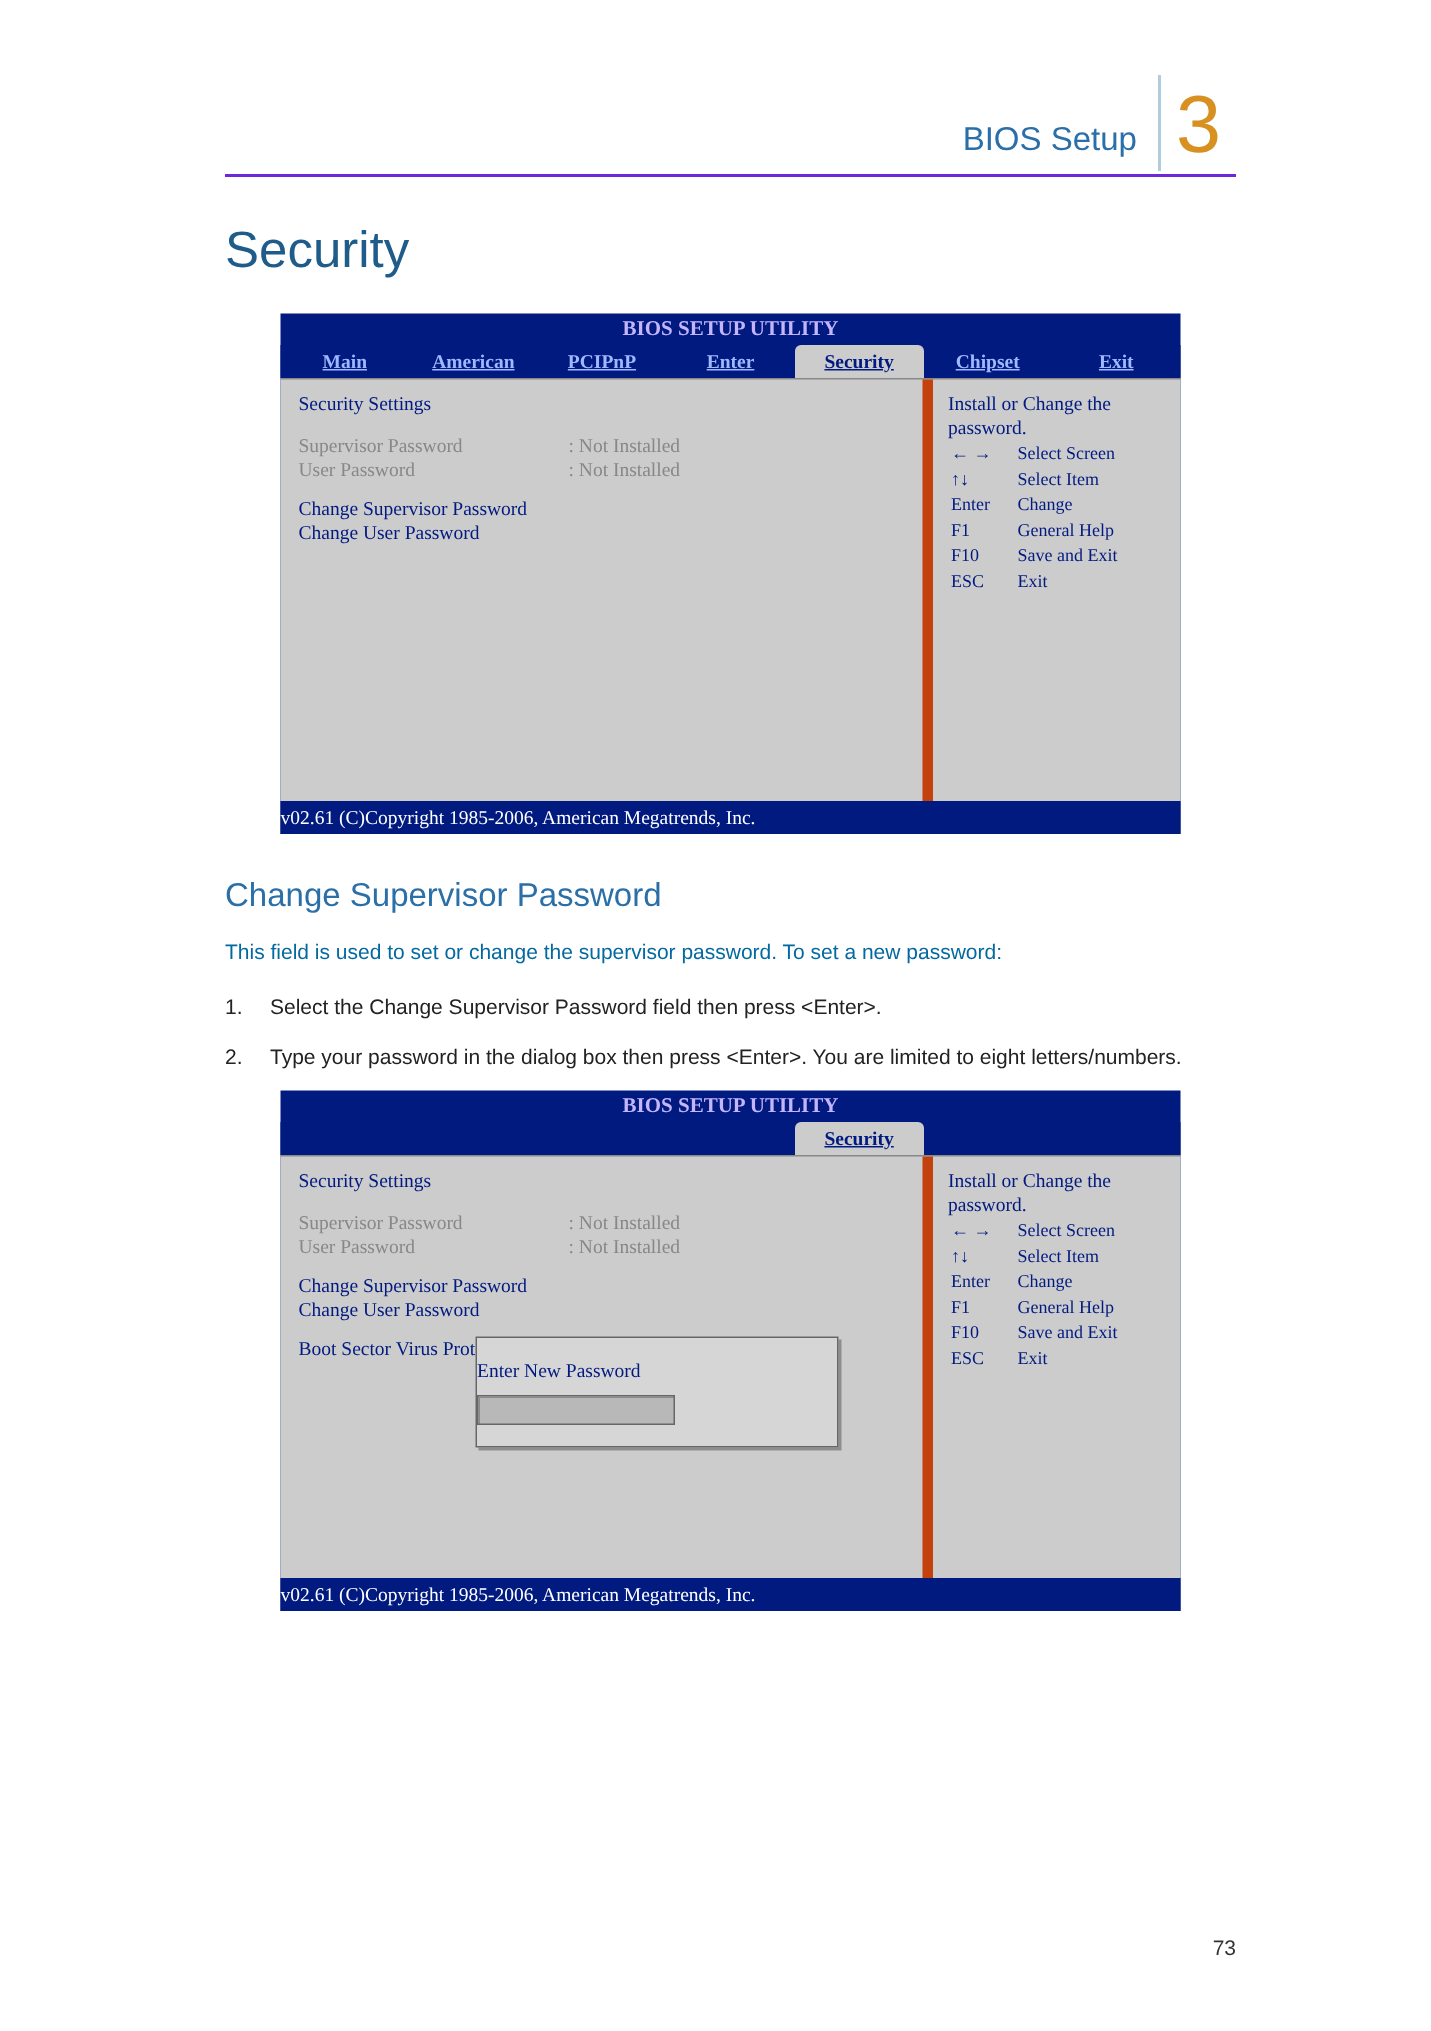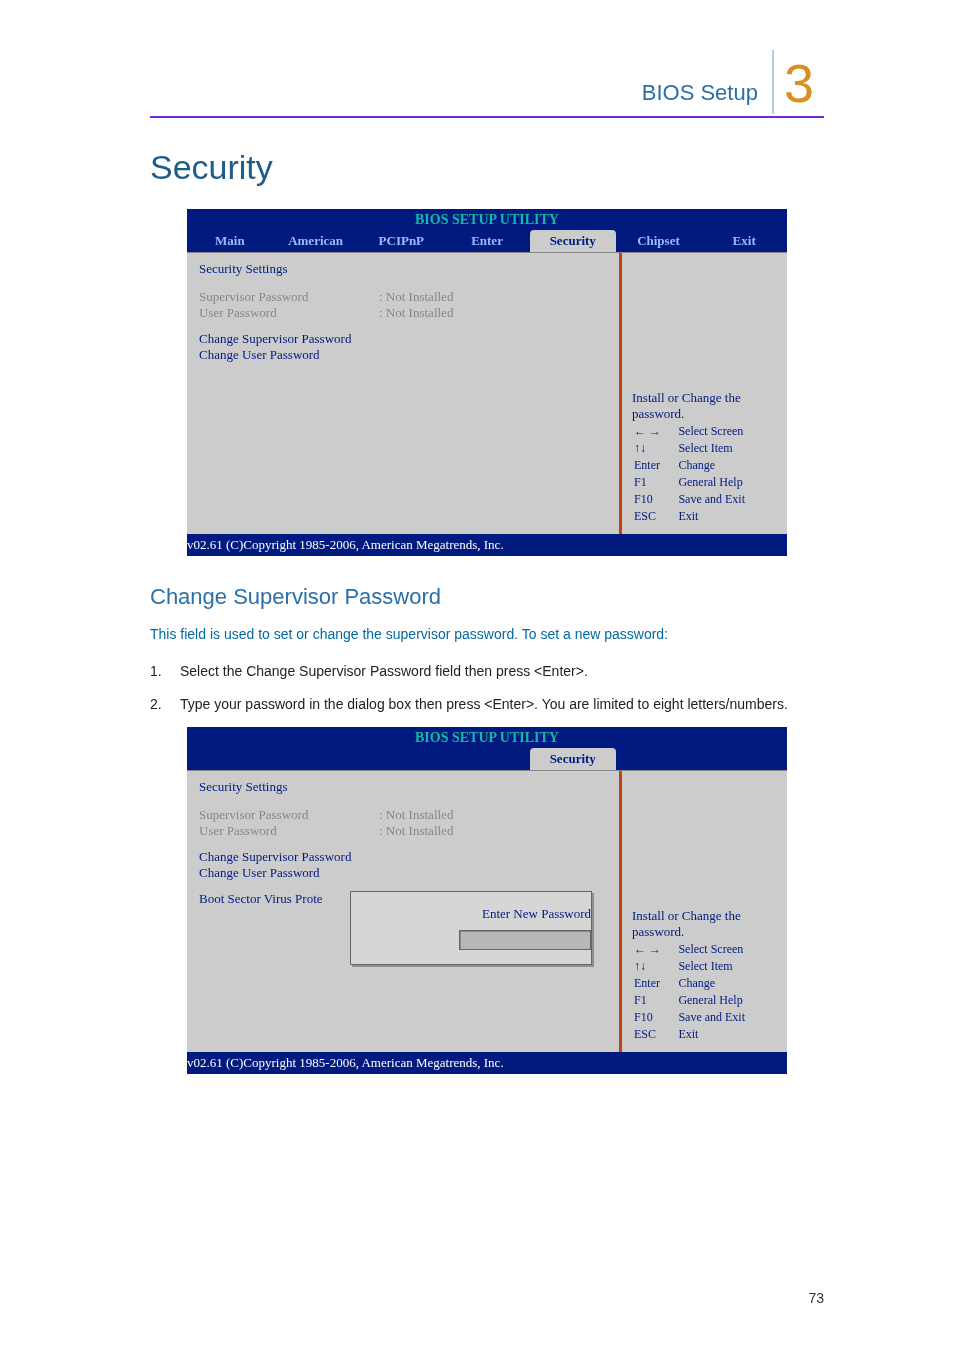--- a/index.html
+++ b/index.html
@@ -85,64 +85,65 @@
   }
   .bios-box {
     width: 600px;
     margin: 0 auto 6px auto;
     background: #001a80;
     font-family: "Times New Roman", serif;
     font-size: 13px;
     color: #b8b8d0;
   }
   .bios-title {
-    color: #14b8a6;
+    color: #c4b5fd;
     text-align: center;
     font-weight: bold;
     padding: 3px 0 2px 0;
     font-size: 14px;
   }
   .bios-tabs {
     display: flex;
     background: #001a80;
   }
   .bios-tab {
     flex: 1;
     text-align: center;
     color: #a0b8ff;
     padding: 3px 0;
     font-weight: bold;
     font-size: 13px;
+    text-decoration: underline;
   }
   .bios-tab.active {
     background: #cccccc;
     color: #001a80;
     border-top-left-radius: 4px;
     border-top-right-radius: 4px;
   }
   .bios-body {
     display: flex;
     background: #cccccc;
     border-top: 1px solid #888;
   }
   .bios-left {
     flex: 3;
     padding: 8px 12px;
-    border-right: 3px solid #c2410c;
+    border-right: 7px solid #c2410c;
     min-height: 265px;
     position: relative;
   }
   .bios-right {
     flex: 0 0 145px;
     padding: 8px 10px;
     color: #001a80;
     min-height: 265px;
     display: flex;
     flex-direction: column;
-    justify-content: flex-end;
+    justify-content: flex-start;
   }
   .bios-section-head {
     color: #001a80;
     margin-bottom: 6px;
   }
   .bios-row {
     display: flex;
     color: #888888;
   }
   .bios-row .k { width: 180px; }
@@ -168,23 +169,22 @@
     position: absolute;
     top: 120px;
     left: 130px;
     width: 240px;
     height: 72px;
     background: #d6d6d6;
     border: 1px solid #666;
     box-shadow: 2px 2px 0 rgba(0,0,0,0.3);
     display: flex;
     flex-direction: column;
-    align-items: flex-end;
+    align-items: flex-start;
     justify-content: center;
-    margin-left: 33px;
   }
   .dialog-title {
     color: #001a80;
     font-size: 13px;
     margin-bottom: 8px;
   }
   .dialog-input {
     width: 130px;
     height: 18px;
     background: #b8b8b8;

